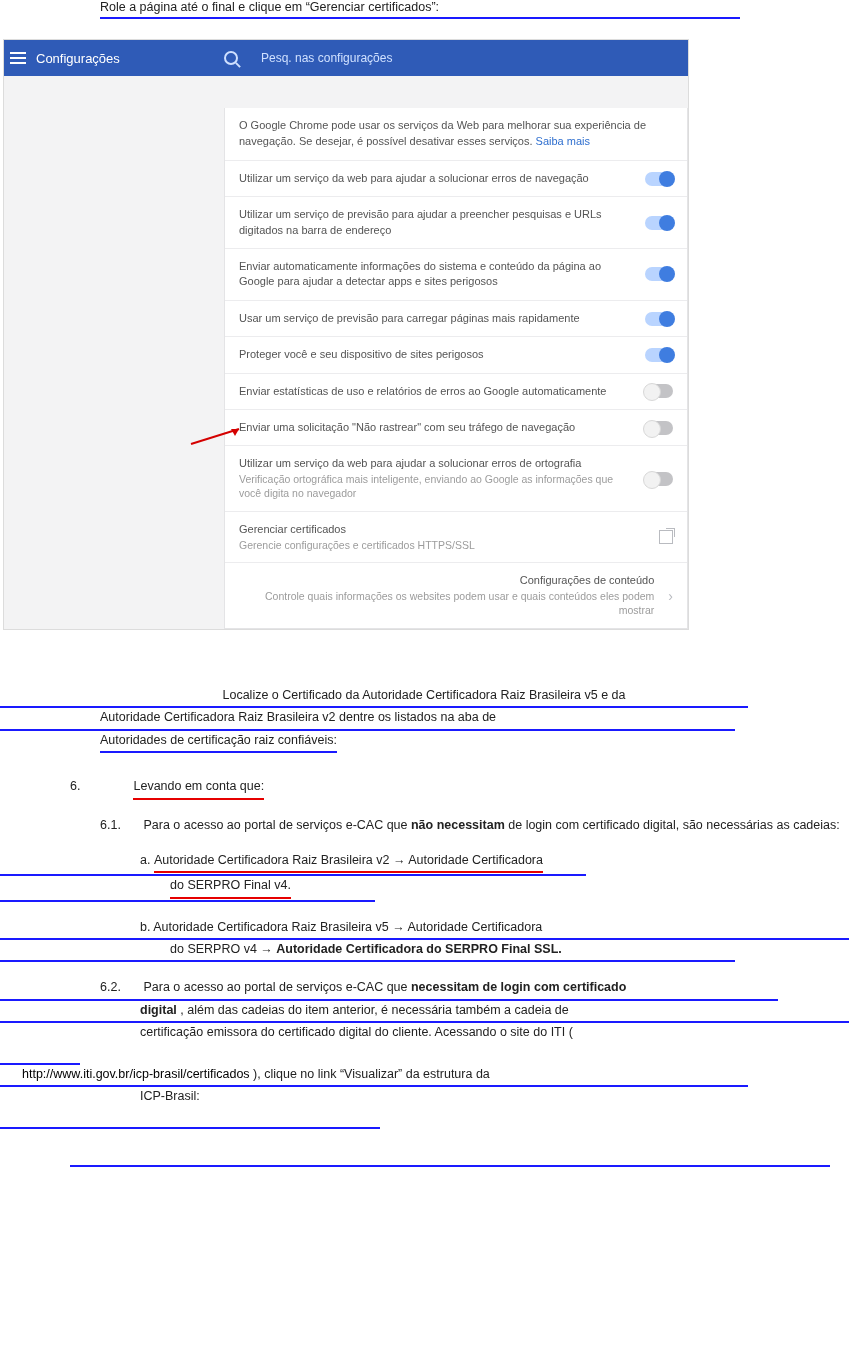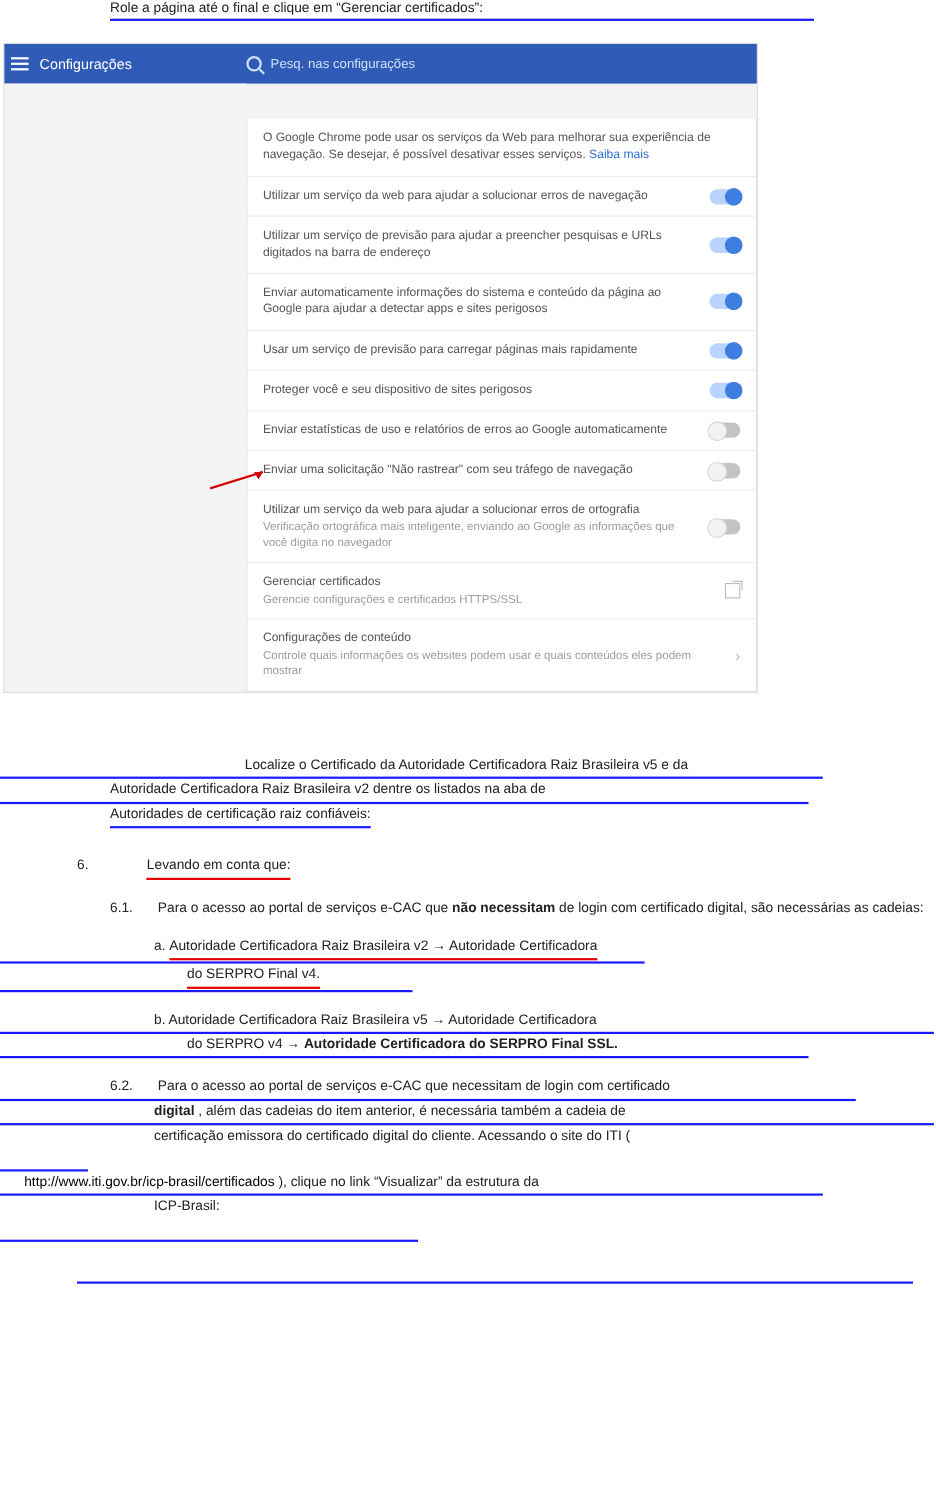--- a/index.html
+++ b/index.html
@@ -38,21 +38,21 @@
   .hamburger {
     width:16px; height:12px; display:inline-block; position:relative;
   }
   .hamburger span, .hamburger::before, .hamburger::after {
     content:""; position:absolute; left:0; right:0; height:2px; background:#fff;
   }
   .hamburger::before { top:0; }
   .hamburger span   { top:5px; }
   .hamburger::after  { top:10px; }
 
-  .shot-search { display:flex; align-items:flex-start; gap:8px; flex:1; }
+  .shot-search { display:flex; align-items:flex-start; gap:23px; flex:1; }
   .search-ic {
     width:14px; height:14px; border:2px solid #cfe0ff; border-radius:50%;
     position:relative; display:inline-block;
   }
   .search-ic::after {
     content:""; position:absolute; width:6px; height:2px; background:#cfe0ff;
     bottom:-3px; right:-5px; transform:rotate(45deg);
   }
   .search-txt { color: #cfe0ff; font-size: 12px; }
 
@@ -61,21 +61,21 @@
   .panel {
     flex:1; background:#fff; border:1px solid #e4e4e6; border-top:none;
     font-size: 11px; color:#545454;margin-top:32px;
   }
   .p-intro { padding: 10px 14px; border-bottom:1px solid #ececee; line-height:1.45; }
   .lk { color:#2f6fcf; }
   .row {
     display:flex; align-items:center; justify-content:space-between;
     padding: 10px 14px; border-bottom:1px solid #ececee;
   }
-  .row:last-child { border-bottom:none; }
+  .row:last-child { border-bottom:none;text-align:right; }
   .row-txt { flex:1; padding-right:14px; line-height:1.4; }
   .sub { color:#9c9c9c; font-size:10.5px; }
 
   .toggle {
     width:28px; height:14px; border-radius:8px; position:relative; flex-shrink:0;
   }
   .toggle.on { background:#b9d4ff; }
   .toggle.on::after {
     content:""; position:absolute; right:-2px; top:-1px; width:16px; height:16px;
     border-radius:50%; background:#3f7de0;
@@ -275,21 +275,21 @@
       <span style="font-weight:bold;">Autoridade Certificadora do SERPRO Final SSL.</span>
     </span>
   </div>
 
   <div class="gap-16"></div>
 
   <div class="line" style="margin-left:70px;">
     <span class="ul-blue" style="width:778px; margin-left:-70px; padding-left:100px; display:inline-block;">
       <span style="display:inline-block; width:40px;">6.2.</span>
       <span>Para o acesso ao portal de serviços e-CAC que </span>
-      <span style="font-weight:normal;">necessitam de login com certificado </span>
+      <span style="font-weight:bold;">necessitam de login com certificado </span>
     </span>
   </div>
   <div class="line" style="margin-left:0;">
     <span class="ul-blue" style="width:849px; display:inline-block; padding-left:140px;">
       <span style="font-weight:bold;">digital</span>
       <span>, além das cadeias do item anterior, é necessária também a cadeia de </span>
     </span>
   </div>
   <div class="line" style="margin-left:0;">
     <span style="display:inline-block; padding-left:140px;">

